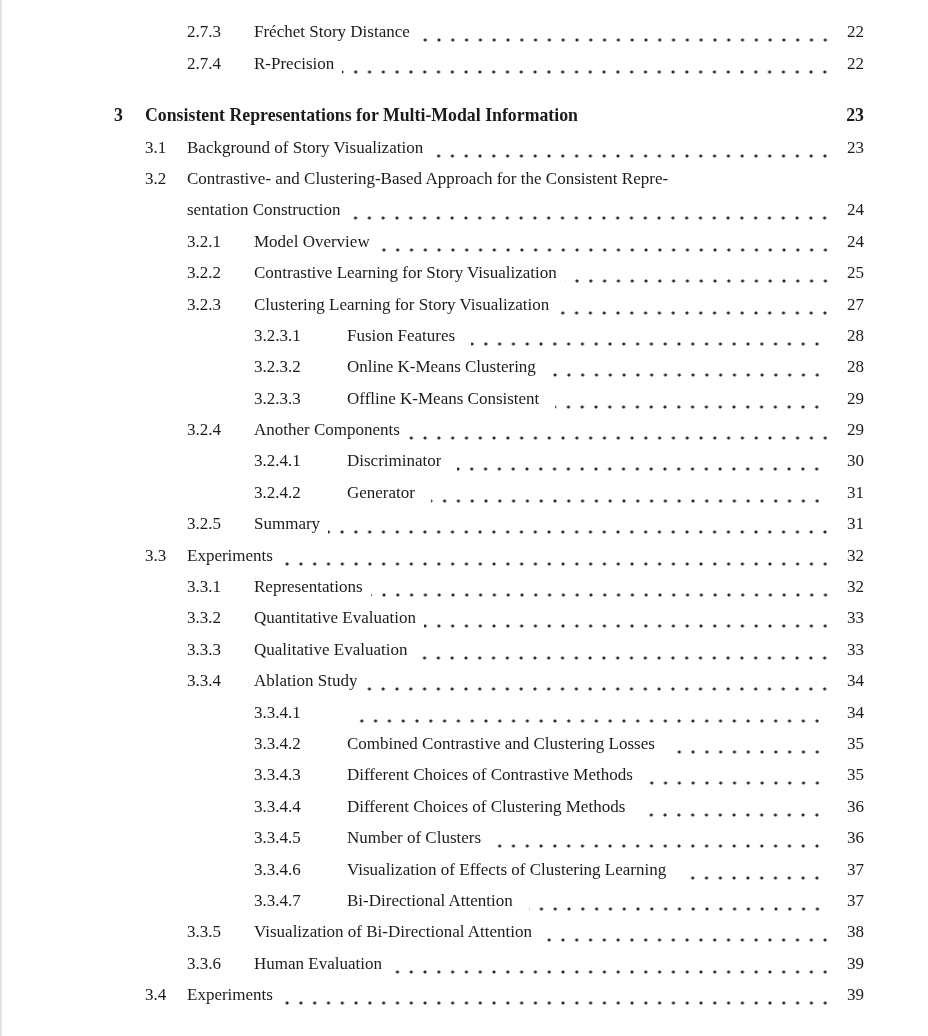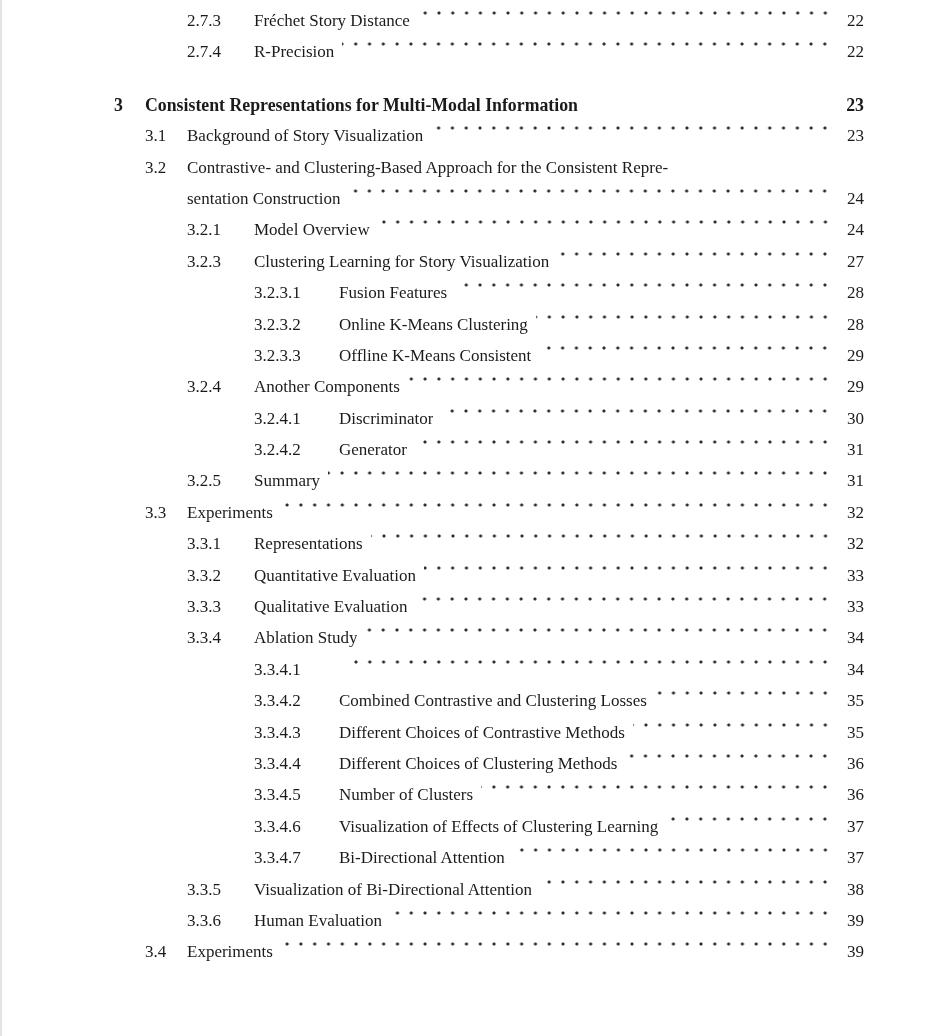--- a/index.html
+++ b/index.html
@@ -18,21 +18,21 @@
     position: relative;
     width: 928px;
     min-height: 1036px;
     box-sizing: border-box;
     padding: 11px 64px 28px 112px;
     border-left: 2px solid #e3e3e3;
     background: #ffffff;
   }
   .row {
     display: flex;
-    align-items: flex-start;
+    align-items: flex-end;
     height: 31.4px;
     font-size: 17px;
     white-space: nowrap;
   }
   .row .num {
     flex: 0 0 auto;
     display: inline-block;
   }
   .row .title {
     flex: 0 1 auto;
@@ -55,21 +55,21 @@
     min-width: 26px;
     text-align: right;
   }
   
   .lv-chapter        { padding-left: 0; }
   .lv-chapter .num   { width: 31px; }
   .lv-section        { padding-left: 31px; }
   .lv-section .num   { width: 42px; }
   .lv-subsection     { padding-left: 73px; }
   .lv-subsection .num{ width: 67px; }
-  .lv-subsubsection  { padding-left: 140px; }
+  .lv-subsubsection  { padding-left: 140px; gap: 8px; }
   .lv-subsubsection .num { width: 85px; }
 
   .lv-chapter {
     font-weight: bold;
     font-size: 17.8px;
   }
   .spacer { margin-top: 21px; }
 </style>
 </head>
 <body>
@@ -111,20 +111,26 @@
         <span class="leader"></span>
         <span class="pg">24</span>
       </div>
       <div class="row lv-subsection dotted">
         <span class="num">3.2.1</span>
         <span class="title">Model Overview</span>
         <span class="leader"></span>
         <span class="pg">24</span>
       </div>
       <div class="row lv-subsection dotted">
+        <span class="num">3.2.2</span>
+        <span class="title">Contrastive Learning for Story Visualization</span>
+        <span class="leader"></span>
+        <span class="pg">25</span>
+      </div>
+      <div class="row lv-subsection dotted">
         <span class="num">3.2.3</span>
         <span class="title">Clustering Learning for Story Visualization</span>
         <span class="leader"></span>
         <span class="pg">27</span>
       </div>
       <div class="row lv-subsubsection dotted">
         <span class="num">3.2.3.1</span>
         <span class="title">Fusion Features</span>
         <span class="leader"></span>
         <span class="pg">28</span>

